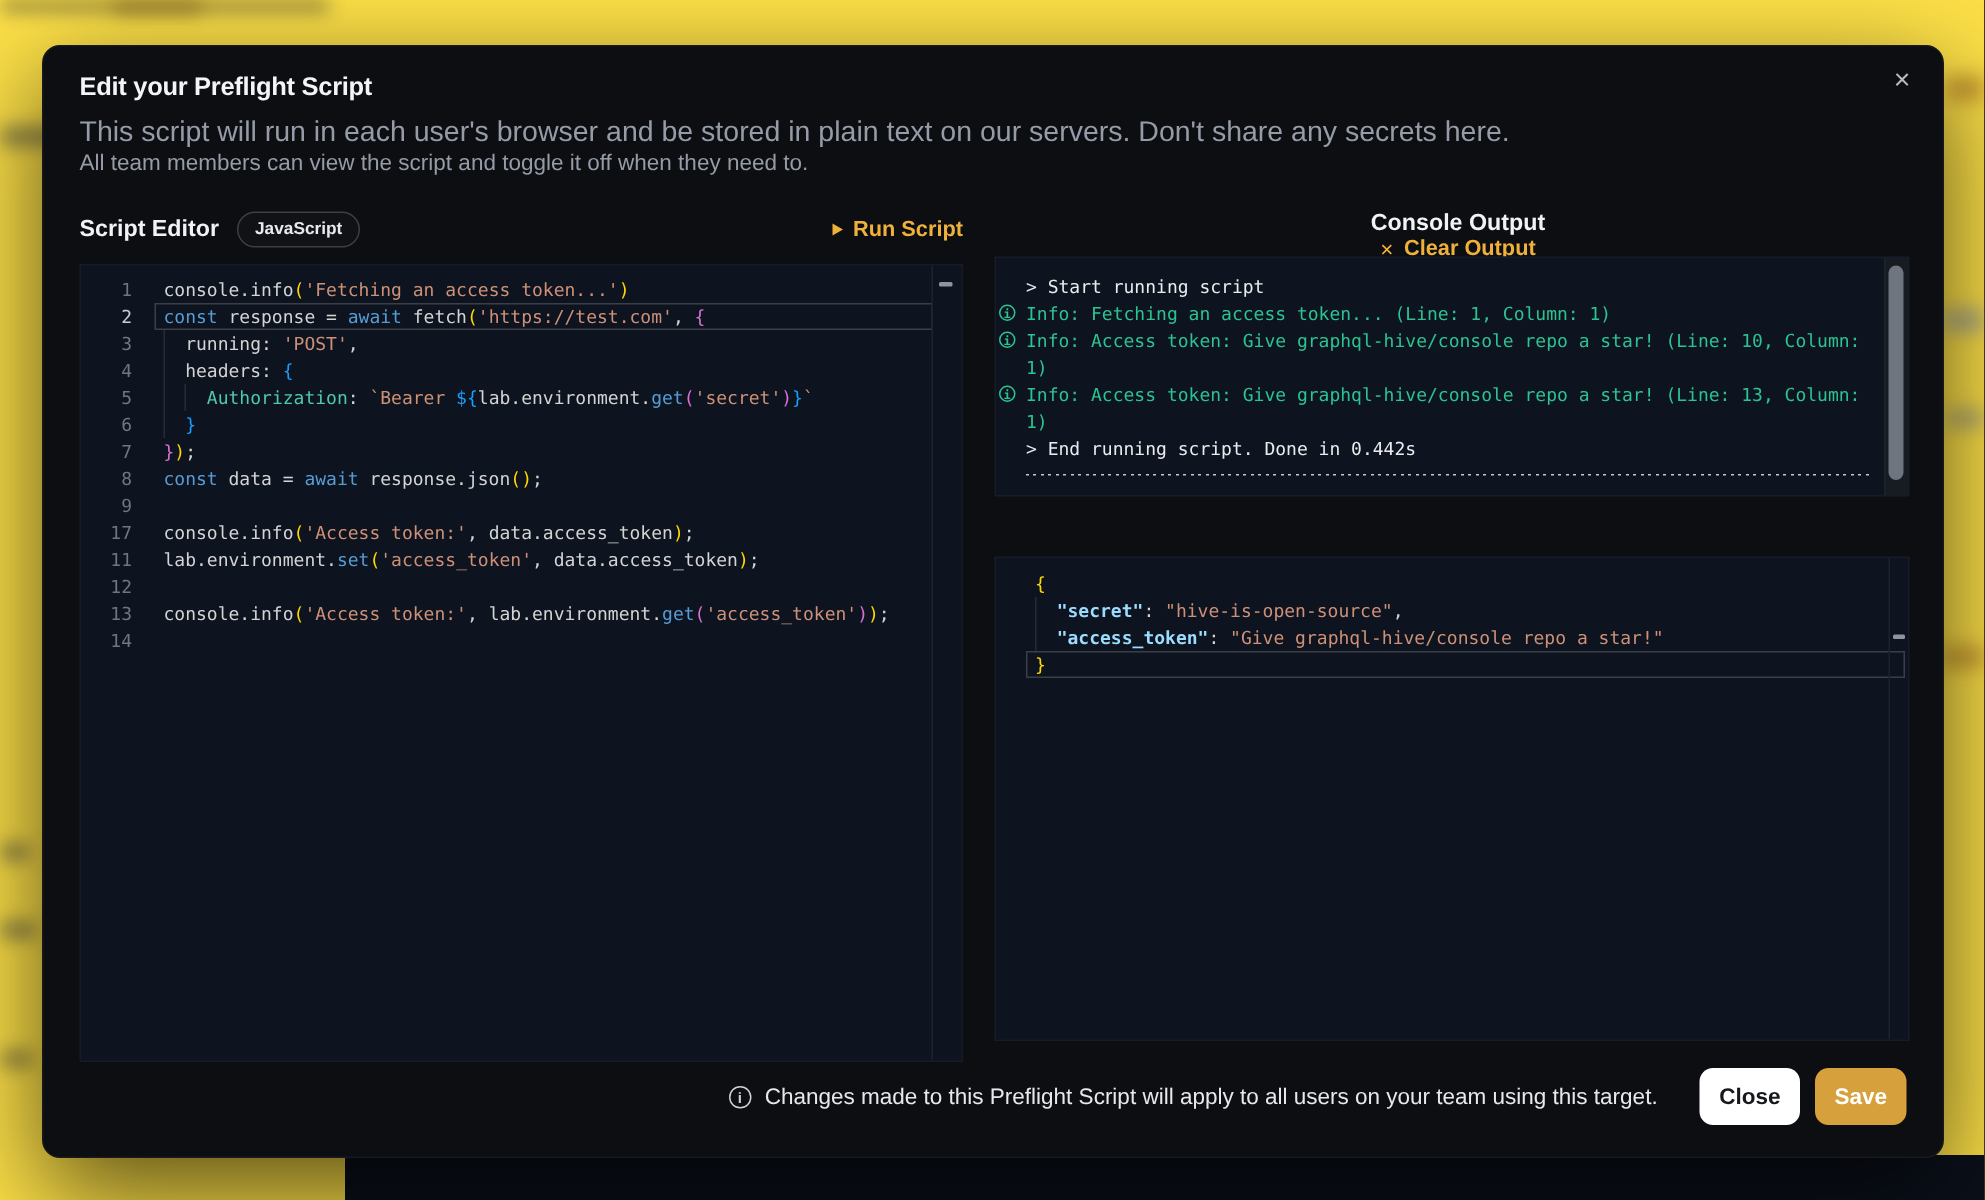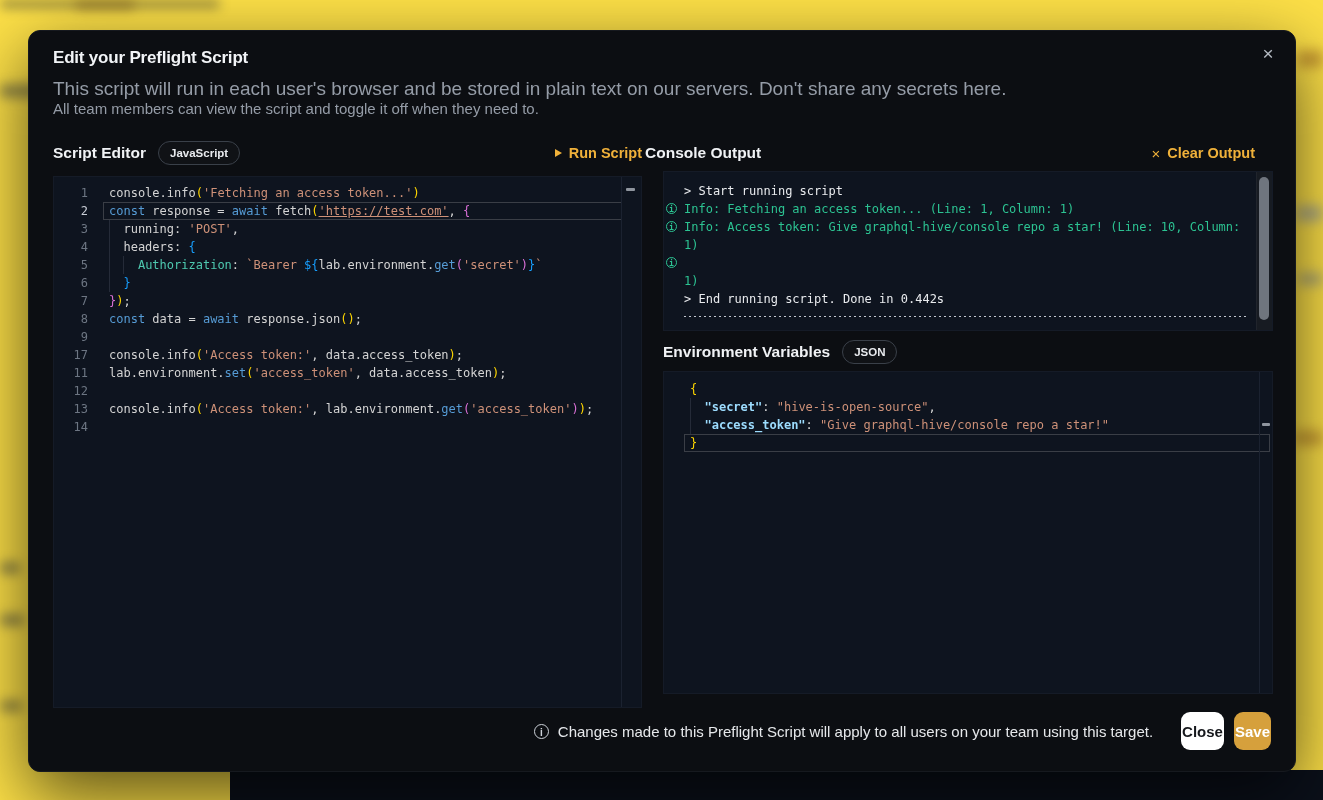--- a/index.html
+++ b/index.html
@@ -41,21 +41,21 @@
   #script-ed .cl { padding-left:55px; }
   #env-ed .ed-lines { padding-top:8px; }
   #env-ed .cl { padding-left:26px; }
   .ln { position:absolute; left:0; top:0; width:34px; text-align:right; color:#6d7683; }
   .ln-a { color:#c9ced6; }
   .cd { position:relative; display:block; height:18px; white-space:pre; }
   .guide { position:absolute; top:0; bottom:0; width:1px; background:#252b38; }
   .tk-kw{color:var(--tk-kw);} .tk-str{color:var(--tk-str);} .tk-type{color:var(--tk-type);}
   .tk-b1{color:var(--tk-b1);} .tk-b2{color:var(--tk-b2);} .tk-b3{color:var(--tk-b3);}
   .tk-pl{color:var(--tk-pl);} .tk-key{color:var(--tk-key); font-weight:700;}
-  .tk-link{color:var(--tk-link); text-decoration:underline;}
+  .tk-link{color:var(--tk-link); }
   .cur { position:absolute; height:18px; border:1px solid #3a3e46; pointer-events:none; }
   #se-cur { left:49px; right:19px; }
   #env-cur { left:20px; right:2px; }
   .mm-div { position:absolute; top:0; bottom:0; width:1px; background:#1b2230; }
   .mm-dash { position:absolute; height:3px; background:#8f959e; border-radius:1px; }
 
   
   .crow { position:relative; height:18px; padding-left:20px; padding-right:26px;
           font:12px/18px "DejaVu Sans Mono", monospace; white-space:pre; overflow:hidden; }
   .ct-plain { color:var(--plain); }
@@ -67,21 +67,21 @@
   #console-panel .ed-lines { padding-top:10px; }
   .sb-track { position:absolute; right:0; top:0; bottom:0; width:16px; background:#171b22; border-left:1px solid #20242c; }
   .sb-thumb { position:absolute; right:3px; top:5px; width:10px; height:143px; background:#6f757e; border-radius:5px; cursor:pointer; }
 
   
   .footer { position:absolute; left:24px; right:24px; top:681px; height:38px;
             display:flex; align-items:center; justify-content:flex-end; }
   .note-icon { width:15px; height:15px; border:1px solid #cdd2d9; border-radius:50%; color:#cdd2d9;
                font:700 10px/15px "Liberation Sans", sans-serif; text-align:center; margin-right:9px; flex:none; }
   .note-text { color:#e6e8eb; font-size:15px; }
-  .btn { height:38px; border-radius:9px; padding:0 1px; font-size:15px; font-weight:600;
+  .btn { height:38px; border-radius:9px; padding:0 13px; font-size:15px; font-weight:600;
          display:flex; align-items:center; cursor:pointer; }
   .btn-close { background:#ffffff; color:#16181c; margin-left:28px; }
   .btn-save { background:var(--save); color:#ffffff; margin-left:10px; }
 </style>
 </head>
 <body>
 
 <div class="screen">
 
   <div class="blob" style="left:0;top:0;width:220px;height:8px;background:#2a2d33;opacity:.5;"></div>
@@ -128,49 +128,45 @@
           <div class="cl"><span class="ln">11</span><span class="cd"><span class="tk-pl">lab.environment.</span><span class="tk-kw">set</span><span class="tk-b1">(</span><span class="tk-str">'access_token'</span><span class="tk-pl">, data.access_token</span><span class="tk-b1">)</span><span class="tk-pl">;</span></span></div>
           <div class="cl"><span class="ln">12</span><span class="cd"></span></div>
           <div class="cl"><span class="ln">13</span><span class="cd"><span class="tk-pl">console.info</span><span class="tk-b1">(</span><span class="tk-str">'Access token:'</span><span class="tk-pl">, lab.environment.</span><span class="tk-kw">get</span><span class="tk-b2">(</span><span class="tk-str">'access_token'</span><span class="tk-b2">)</span><span class="tk-b1">)</span><span class="tk-pl">;</span></span></div>
           <div class="cl"><span class="ln">14</span><span class="cd"></span></div>
         </div>
       <div class="cur" id="se-cur" style="top: 25px;"></div>
       <div class="mm-div" style="right:19px;"></div>
       <div class="mm-dash" style="right:6px; top:11px; width:9px;"></div>
     </div>
 
-    <div class="sec-head" style="left:616px; top:109px; width:610px;">
+    <div class="sec-head" style="left:638px; top:109px; width:610px;flex-direction:column;">
       <span class="sec-title">Console Output</span>
       <span class="head-spacer"></span>
       <span class="accent-btn">
         <span class="x-icon">×</span>
         <span>Clear Output</span>
       </span>
     </div>
 
     <div class="panel" id="console-panel" style="left:634px; top:140px; width:610px; height:160px;">
       <div class="ed-lines" id="console-lines">
           <div class="crow"><span class="ct-plain">&gt; Start running script</span></div>
           <div class="crow"><span class="cicon">i</span><span class="ct-info">Info: Fetching an access token... (Line: 1, Column: 1)</span></div>
           <div class="crow"><span class="cicon">i</span><span class="ct-info">Info: Access token: Give graphql-hive/console repo a star! (Line: 10, Column:</span></div>
           <div class="crow"><span class="ct-info">1)</span></div>
-          <div class="crow"><span class="cicon">i</span></div>
+          <div class="crow"><span class="cicon">i</span><span class="ct-info">Info: Access token: Give graphql-hive/console repo a star! (Line: 13, Column:</span></div>
           <div class="crow"><span class="ct-info">1)</span></div>
           <div class="crow"><span class="ct-plain">&gt; End running script. Done in 0.442s</span></div>
           <div class="csep"></div>
         </div>
       <div class="sb-track">
         <div class="sb-thumb"></div>
       </div>
     </div>
 
-    <div class="sec-head" style="left:634px; top:308px; width:610px;">
-      <span class="sec-title">Environment Variables</span>
-      <span class="badge">JSON</span>
-    </div>
 
     <div class="panel" id="env-ed" style="left:634px; top:340px; width:610px; height:323px;">
       <div class="ed-lines" id="env-lines">
           <div class="cl"><span class="cd"><span class="tk-b1">{</span></span></div>
           <div class="cl"><span class="cd"><i class="guide" style="left: 0ch;"></i><span class="tk-pl">  </span><span class="tk-key">"secret"</span><span class="tk-pl">: </span><span class="tk-str">"hive-is-open-source"</span><span class="tk-pl">,</span></span></div>
           <div class="cl"><span class="cd"><i class="guide" style="left: 0ch;"></i><span class="tk-pl">  </span><span class="tk-key">"access_token"</span><span class="tk-pl">: </span><span class="tk-str">"Give graphql-hive/console repo a star!"</span></span></div>
           <div class="cl"><span class="cd"><span class="tk-b1">}</span></span></div>
         </div>
       <div class="cur" id="env-cur" style="top: 62px;"></div>
       <div class="mm-div" style="right:12px;"></div>

